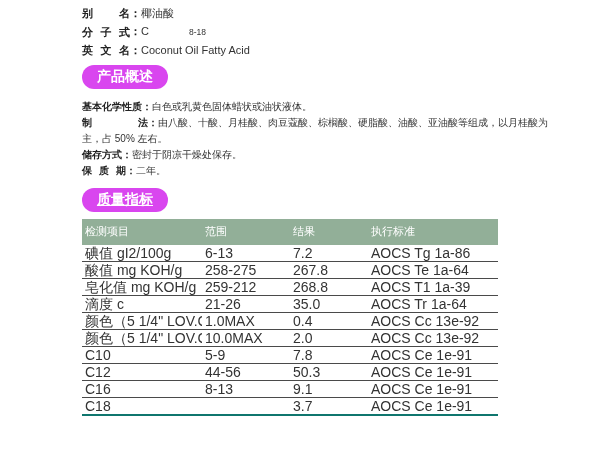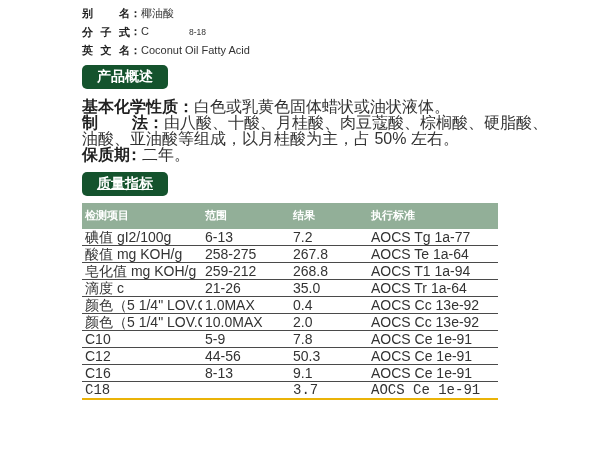--- a/index.html
+++ b/index.html
@@ -35,68 +35,68 @@
     vertical-align: bottom;
   }
   .w48 { width: 48px; }
   .w66 { width: 66px; }
   .w44 { width: 44px; }
   .colon { font-weight: bold; color: #222222; }
   .sub { font-size: 8.5px; padding-left: 40px; }
   
   .badge {
     display: inline-block;
-    background: #14532d;
+    background: #d946ef;
     color: #ffffff;
     font-size: 14px;
     font-weight: bold;
     padding: 4px 15px 5px 15px;
-    border-radius: 5px;
+    border-radius: 12px;
     line-height: 15px;
   }
   .badge-overview { margin-top: 6px; }
   .badge-quality  { margin-top: 9px; text-decoration: underline; }
   
   .overview {
     margin-top: 10px;
     width: 478px;
-    font-size: 16px;
+    font-size: 10px;
     line-height: 16px;
   }
   .overview p { margin: 0; }
   
   table.quality {
     margin-top: 7px;
     border-collapse: collapse;
     width: 416px;
     table-layout: fixed;
   }
   table.quality col.c1 { width: 120px; }
   table.quality col.c2 { width: 88px; }
   table.quality col.c3 { width: 78px; }
   table.quality col.c4 { width: 130px; }
   table.quality th {
     background: #92af98;
     color: #ffffff;
     font-size: 11px;
-    font-weight: bold;
+    font-weight: normal;
     text-align: left;
     padding: 5px 3px 6px 3px;
     white-space: nowrap;
   }
   table.quality td {
     font-size: 14px;
     color: #333333;
     padding: 2px 3px;
     line-height: 12px;
     border-bottom: 1px solid #4a4a4a;
     white-space: nowrap;
     overflow: hidden;
   }
-  table.quality tbody tr:last-child td { border-bottom: 2px solid #eab308; font-family: Liberation Mono, monospace; }
+  table.quality tbody tr:last-child td { border-bottom: 2px solid #0f766e; }
 </style>
 </head>
 <body>
 
 <div class="page">
 
   <section class="info-top">
     <div class="info-row">
       <span class="lbl-just w48">
           <span>别</span>
@@ -127,20 +127,23 @@
     <p>
       <span class="lbl">基本化学性质</span><span class="colon">：</span><span>白色或乳黄色固体蜡状或油状液体。</span>
     </p>
     <p>
       <span class="lbl-just w66">
           <span>制</span>
           <span>法</span>
         </span><span class="colon">：</span><span>由八酸、十酸、月桂酸、肉豆蔻酸、棕榈酸、硬脂酸、油酸、亚油酸等组成，以月桂酸为主，占 50% 左右。</span>
     </p>
     <p>
+      <span class="lbl">储存方式</span><span class="colon">：</span><span>密封于阴凉干燥处保存。</span>
+    </p>
+    <p>
       <span class="lbl-just w44">
           <span>保</span>
           <span>质</span>
           <span>期</span>
         </span><span class="colon">：</span><span>二年。</span>
     </p>
   </section>
 
   <div>
     <div class="badge badge-quality">质量指标</div>
@@ -159,33 +162,33 @@
         <th>范围</th>
         <th>结果</th>
         <th>执行标准</th>
       </tr>
     </thead>
     <tbody>
       <tr>
         <td>碘值 gI2/100g</td>
         <td>6-13</td>
         <td>7.2</td>
-        <td>AOCS Tg 1a-77</td>
+        <td>AOCS Tg 1a-86</td>
       </tr>
       <tr>
         <td>酸值 mg KOH/g</td>
         <td>258-275</td>
         <td>267.8</td>
         <td>AOCS Te 1a-64</td>
       </tr>
       <tr>
         <td>皂化值 mg KOH/g</td>
         <td>259-212</td>
         <td>268.8</td>
-        <td>AOCS T1 1a-94</td>
+        <td>AOCS T1 1a-39</td>
       </tr>
       <tr>
         <td>滴度 c</td>
         <td>21-26</td>
         <td>35.0</td>
         <td>AOCS Tr 1a-64</td>
       </tr>
       <tr>
         <td>颜色（5 1/4" LOV.CELL)R</td>
         <td>1.0MAX</td>

